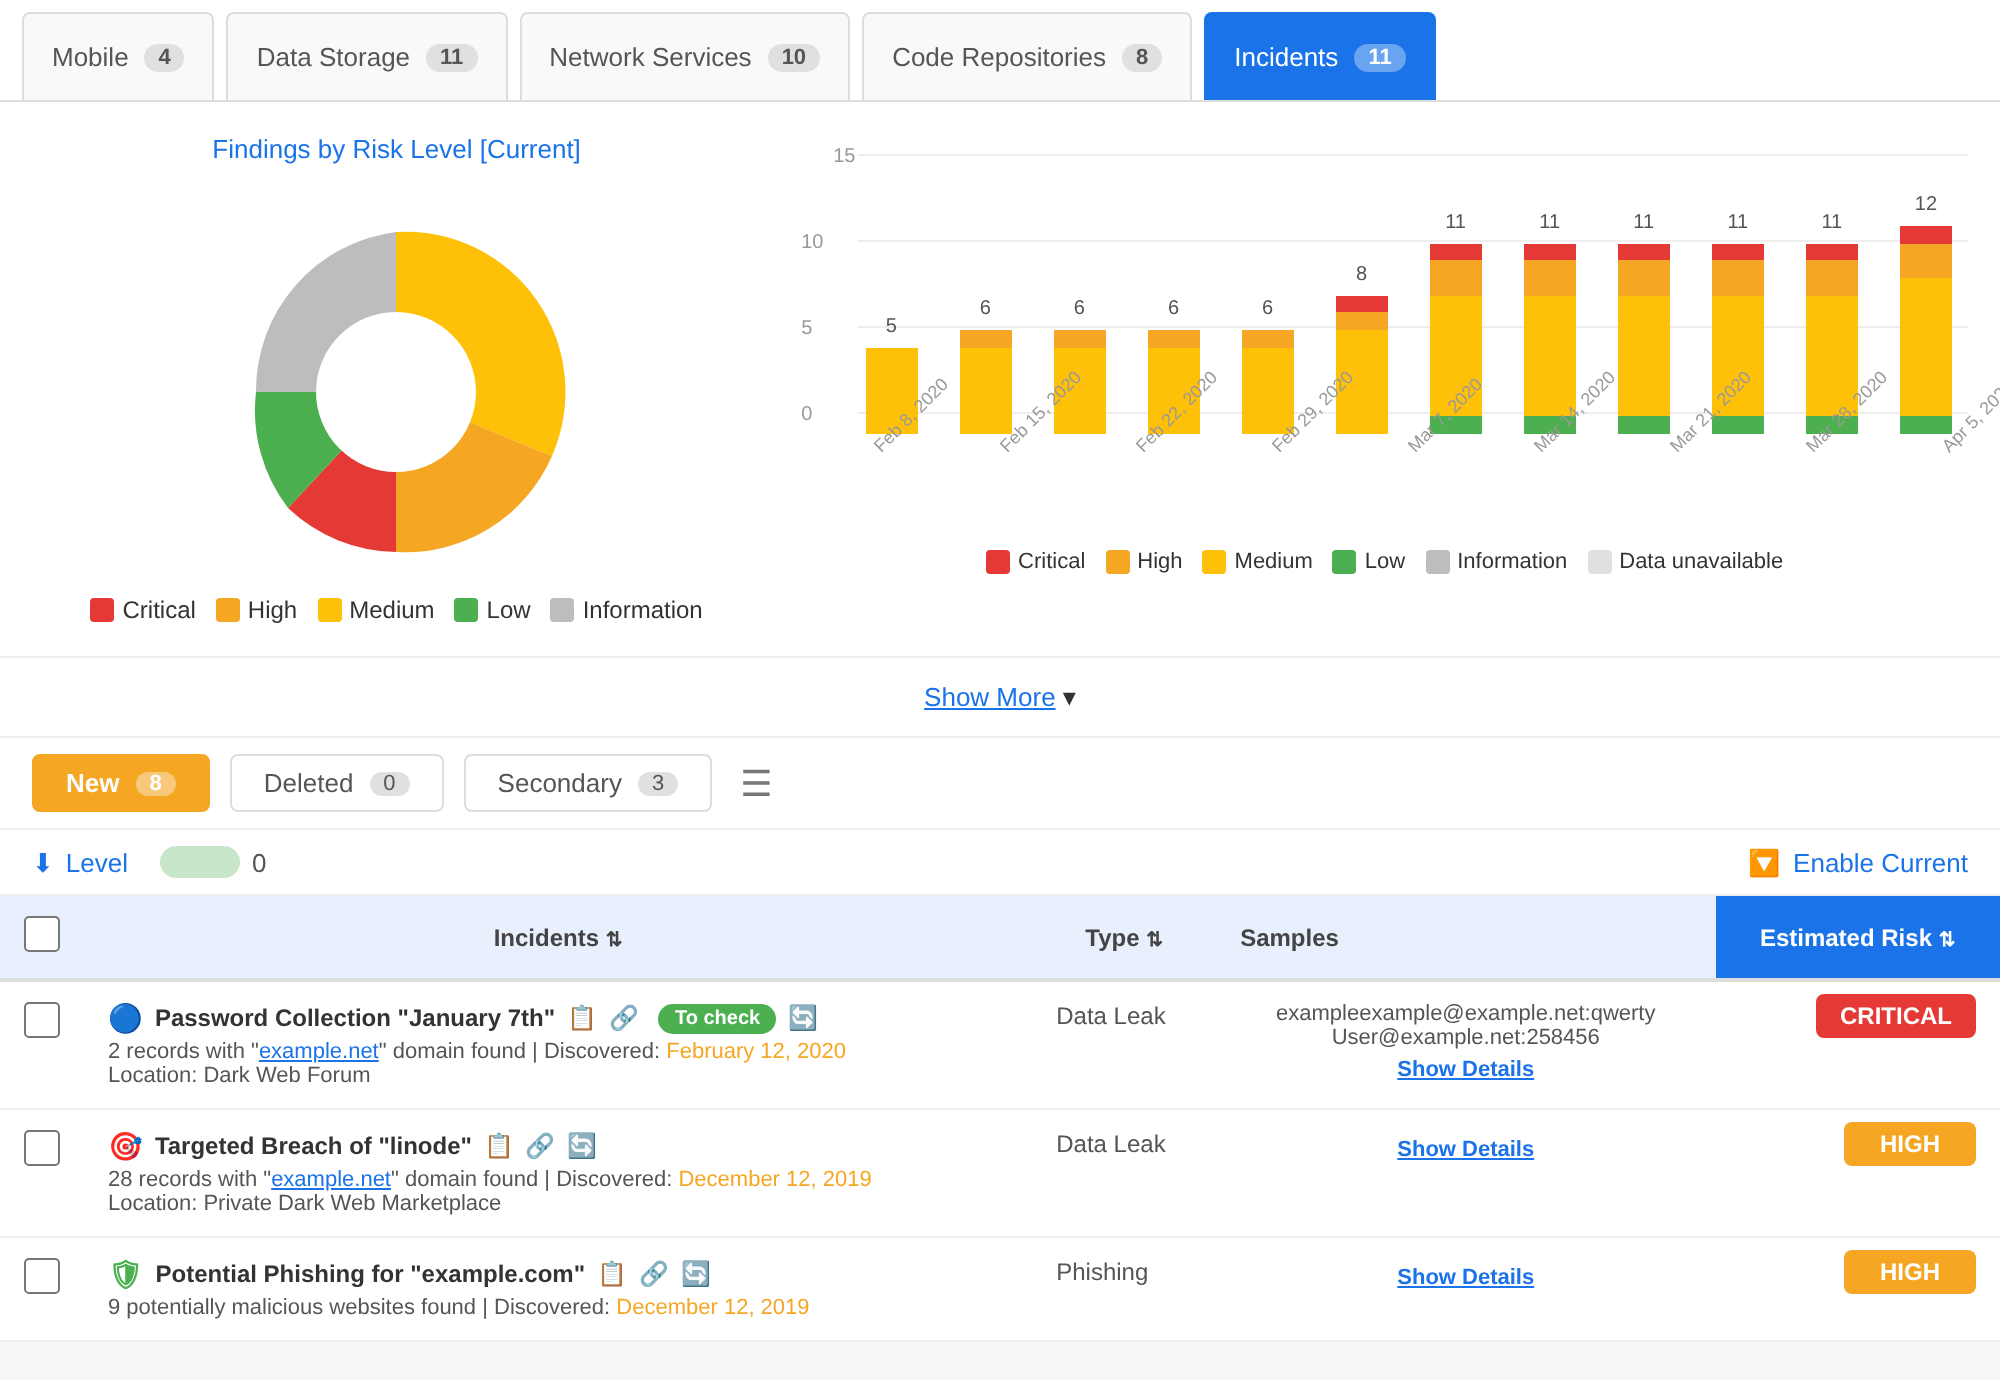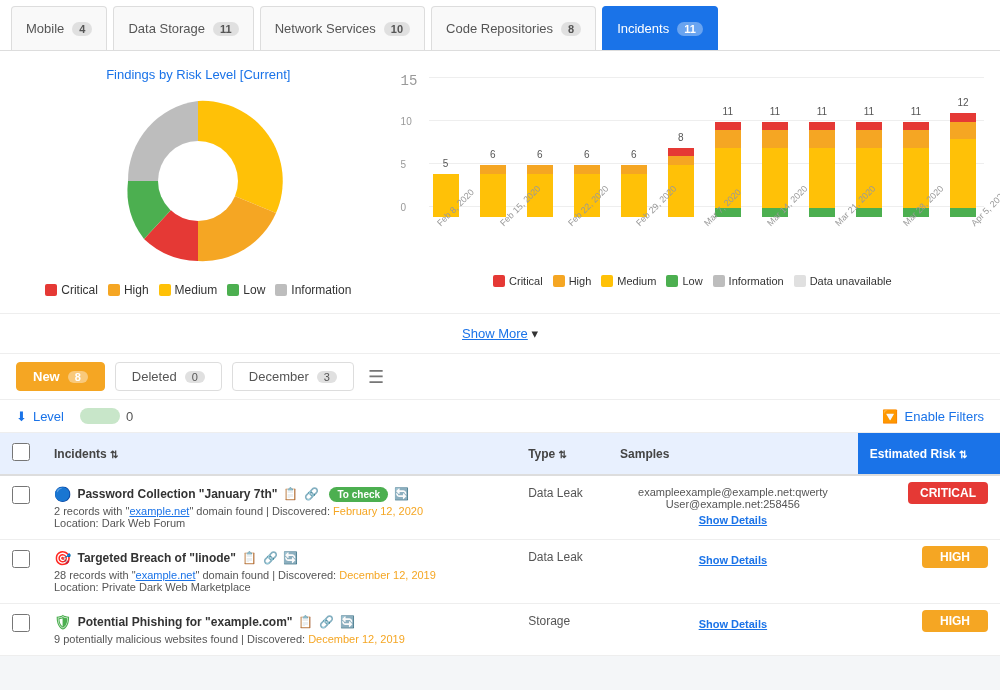--- a/index.html
+++ b/index.html
@@ -10,21 +10,21 @@
     .tab { display: flex; align-items: center; padding: 14px 14px; cursor: pointer; border: 1px solid #ddd; border-bottom: none; margin: 6px 3px 0; border-radius: 4px 4px 0 0; background: #f9f9f9; color: #555; font-size: 13px; gap: 8px; }
     .tab.active { background: #1a73e8; color: #fff; border-color: #1a73e8; }
     .tab .badge { background: rgba(255,255,255,0.3); border-radius: 10px; padding: 1px 7px; font-size: 11px; font-weight: bold; }
     .tab:not(.active) .badge { background: #e0e0e0; color: #555; }
     .tab.active .badge { background: rgba(255,255,255,0.35); color: #fff; }
 
     
     .charts-section { background: #fff; padding: 16px; display: flex; gap: 20px; border-bottom: 1px solid #eee; }
     .chart-left { flex: 1; display: flex; flex-direction: column; align-items: center; }
     .chart-right { flex: 1.6; display: flex; flex-direction: column; }
-    .chart-title { color: #1a73e8; font-size: 13px; margin-bottom: 9px; text-align: left; }
+    .chart-title { color: #1a73e8; font-size: 13px; margin-bottom: 24px; text-align: left; }
 
     
     .pie-container { position: relative; width: 180px; height: 180px; }
     .pie-legend { display: flex; flex-wrap: wrap; gap: 10px; justify-content: center; margin-top: 12px; font-size: 12px; }
     .legend-item { display: flex; align-items: center; gap: 4px; }
     .legend-dot { width: 12px; height: 12px; border-radius: 2px; }
 
     
     .bar-chart-area { position: relative; height: 200px; }
     .bar-chart-legend { display: flex; flex-wrap: wrap; gap: 10px; justify-content: center; margin-top: 8px; font-size: 11px; }
@@ -46,21 +46,21 @@
     .export-btn { display: flex; align-items: center; gap: 6px; color: #1a73e8; cursor: pointer; font-size: 13px; border: none; background: none; }
     .asset-info { display: flex; align-items: center; gap: 6px; font-size: 13px; color: #555; }
     .asset-badge { width: 40px; height: 16px; background: #c8e6c9; border-radius: 8px; display: inline-block; }
     .enable-filters { display: flex; align-items: center; gap: 6px; color: #1a73e8; cursor: pointer; font-size: 13px; border: none; background: none; }
 
     
     .table-container { background: #fff; }
     table { width: 100%; border-collapse: collapse; }
     thead tr { background: #e8f0fe; }
     th { padding: 10px 12px; text-align: left; font-size: 12px; color: #444; font-weight: 600; border-bottom: 2px solid #ddd; }
-    th.sortable { cursor: pointer; }
+    th.sortable { cursor: pointer; text-align: center; }
     th.highlight { background: #1a73e8; color: #fff; }
     td { padding: 10px 12px; border-bottom: 1px solid #eee; vertical-align: top; font-size: 12px; }
     .row-checkbox { width: 18px; height: 18px; cursor: pointer; }
     .incident-title { font-weight: bold; color: #333; display: flex; align-items: center; gap: 6px; margin-bottom: 3px; }
     .incident-sub { color: #555; font-size: 11px; }
     .incident-sub a, .incident-sub span.link { color: #1a73e8; text-decoration: underline; }
     .incident-sub span.date { color: #f5a623; }
     .badge-critical { background: #e53935; color: #fff; border-radius: 4px; padding: 4px 12px; font-size: 12px; font-weight: bold; white-space: nowrap; }
     .badge-high { background: #f5a623; color: #fff; border-radius: 4px; padding: 4px 18px; font-size: 12px; font-weight: bold; white-space: nowrap; }
     .samples-cell { text-align: center; font-size: 11px; color: #555; }
@@ -148,21 +148,21 @@
   </div>
   <div class="chart-right">
     <div class="bar-chart-area">
       <div style="position:relative; height:200px;">
 
         <div class="bar-grid-line" style="top:10px;"></div>
         <div class="bar-grid-line" style="top:53px;"></div>
         <div class="bar-grid-line" style="top:96px;"></div>
         <div class="bar-grid-line" style="top:139px;"></div>
 
-        <div style="position:absolute;left:0;top:6px;font-size:14px;color:#999;font-family:Liberation Mono, monospace;">15</div>
+        <div style="position:absolute;left:16px;top:6px;font-size:10px;color:#999;">15</div>
         <div style="position:absolute;left:0;top:49px;font-size:10px;color:#999;">10</div>
         <div style="position:absolute;left:0;top:92px;font-size:10px;color:#999;">5</div>
         <div style="position:absolute;left:0;top:135px;font-size:10px;color:#999;">0</div>
 
         <div id="bar-chart-inner" style="position:absolute;left:24px;right:0;bottom:50px;top:10px;display:flex;align-items:flex-end;gap:5px;">
         <div style="display: flex; flex-direction: column-reverse; align-items: center; flex: 1 1 0%; position: relative;">
               <div style="position: absolute; top: -16px; font-size: 10px; color: rgb(85, 85, 85);">5</div>
               <div style="display: flex; flex-direction: column-reverse; width: 26px;">
                 <div style="height: 43.3333px; background: rgb(255, 193, 7); width: 100%;"></div>
               </div>
@@ -309,40 +309,40 @@
 <div class="filter-bar">
 <div class="filter-tab active">
       <span>New</span>
       <span class="ft-badge">8</span>
     </div>
     <div class="filter-tab">
       <span>Deleted</span>
       <span class="ft-badge">0</span>
     </div>
     <div class="filter-tab">
-      <span>December</span>
+      <span>Secondary</span>
       <span class="ft-badge">3</span>
     </div>
     <span class="menu-icon">☰</span>
   </div>
 
 <div class="action-bar">
   <div style="display:flex;align-items:center;gap:16px;">
     <button class="export-btn">
       <span>⬇</span>
       <span>Level</span>
     </button>
     <div class="asset-info">
       <span class="asset-badge"></span>
       <span>0</span>
     </div>
   </div>
   <button class="enable-filters">
     <span>🔽</span>
-    <span>Enable Filters</span>
+    <span>Enable Current</span>
   </button>
 </div>
 
 <div class="table-container">
   <table>
     <thead>
       <tr id="table-header-row">
       <th class="header-check-area"><input type="checkbox" class="header-checkbox" style=""></th>
           <th class=" sortable"><span>Incidents</span> <span class="sort-arrow">⇅</span></th>
           <th class=" sortable"><span>Type</span> <span class="sort-arrow">⇅</span></th>
@@ -397,21 +397,21 @@
           <td>
             <div class="incident-title">
               <span style="color:#4caf50;font-size:14px;">🛡</span> 
               <span>Potential Phishing for "example.com"</span> 
               <span style="color:#1a73e8;font-size:12px;cursor:pointer;">📋</span> 
               <span style="color:#1a73e8;font-size:12px;cursor:pointer;">🔗</span>  
               <span style="color:#1a73e8;cursor:pointer;">🔄</span>
             </div>
             <div class="incident-sub">9 potentially malicious websites found | Discovered: <span class="date">December 12, 2019</span></div>
           </td>
-          <td class="type-cell">Storage</td>
+          <td class="type-cell">Phishing</td>
           <td class="samples-cell">
             <a href="#" class="show-details">Show Details</a>
           </td>
           <td style="text-align: right;"><span class="badge-high">HIGH</span></td>
         </tr>
       </tbody>
   </table>
 </div>
 
 </body></html>

